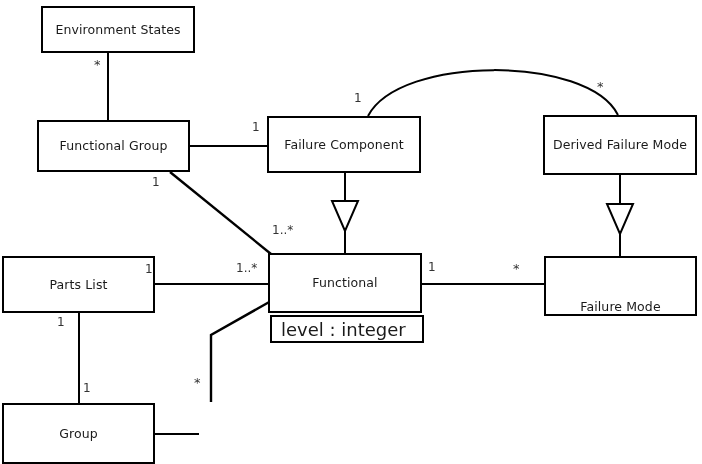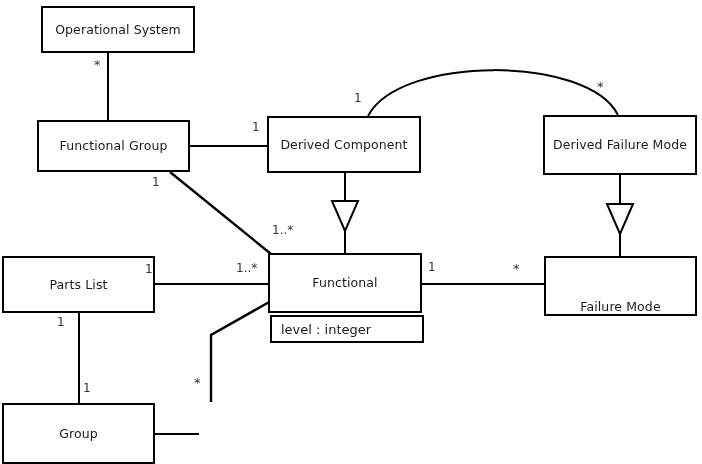--- a/index.html
+++ b/index.html
@@ -9,21 +9,21 @@
   #canvas{position:relative;width:702px;height:464px;background:#fff;}
   svg#edges{position:absolute;left:0;top:0;width:702px;height:464px;}
   .uml-class{position:absolute;box-sizing:border-box;background:#ffffff;
              border:2px solid #000000;display:flex;align-items:center;
              justify-content:center;}
   .uml-class .cls-name{font-size:12.5px;color:#1a1a1a;letter-spacing:.1px;
              text-align:center;line-height:1.1;white-space:nowrap;}
   .compartment{position:absolute;box-sizing:border-box;background:#ffffff;
              border:2px solid #000000;display:flex;align-items:center;
              justify-content:flex-start;}
-  .compartment .attr-text{font-size:13px;color:#1a1a1a;padding-left:9px;
+  .compartment .attr-text{font-size:18px;color:#1a1a1a;padding-left:9px;
              white-space:nowrap;}
   .mult{position:absolute;font-size:12px;color:#333333;white-space:nowrap;
              line-height:1;}
   .mult.star{font-size:13px;}
 </style>
 </head>
 <body>
 
 <div id="canvas">
 
@@ -50,29 +50,29 @@
     <path d="M 422,284 L 544,284" stroke="#000" stroke-width="2" fill="none"></path>
 
     <path d="M 79,313 L 79,403" stroke="#000" stroke-width="2" fill="none"></path>
 
     <path d="M 155,434 L 199,434" stroke="#000" stroke-width="2" fill="none"></path>
 
     <path d="M 211,402 L 211,335 L 271,301" stroke="#000" stroke-width="2.4" fill="none" stroke-linejoin="miter"></path>
   </svg>
 
   <div class="uml-class" style="left:41px;top:6px;width:154px;height:47px;">
-    <span class="cls-name">Operational System</span>
+    <span class="cls-name">Environment States</span>
   </div>
 
   <div class="uml-class" style="left:37px;top:120px;width:153px;height:52px;">
     <span class="cls-name">Functional Group</span>
   </div>
 
   <div class="uml-class" style="left:267px;top:116px;width:154px;height:57px;">
-    <span class="cls-name">Derived Component</span>
+    <span class="cls-name">Failure Component</span>
   </div>
 
   <div class="uml-class" style="left:543px;top:115px;width:154px;height:60px;">
     <span class="cls-name">Derived Failure Mode</span>
   </div>
 
   <div class="uml-class" style="left:2px;top:256px;width:153px;height:57px;">
     <span class="cls-name">Parts List</span>
   </div>
 

